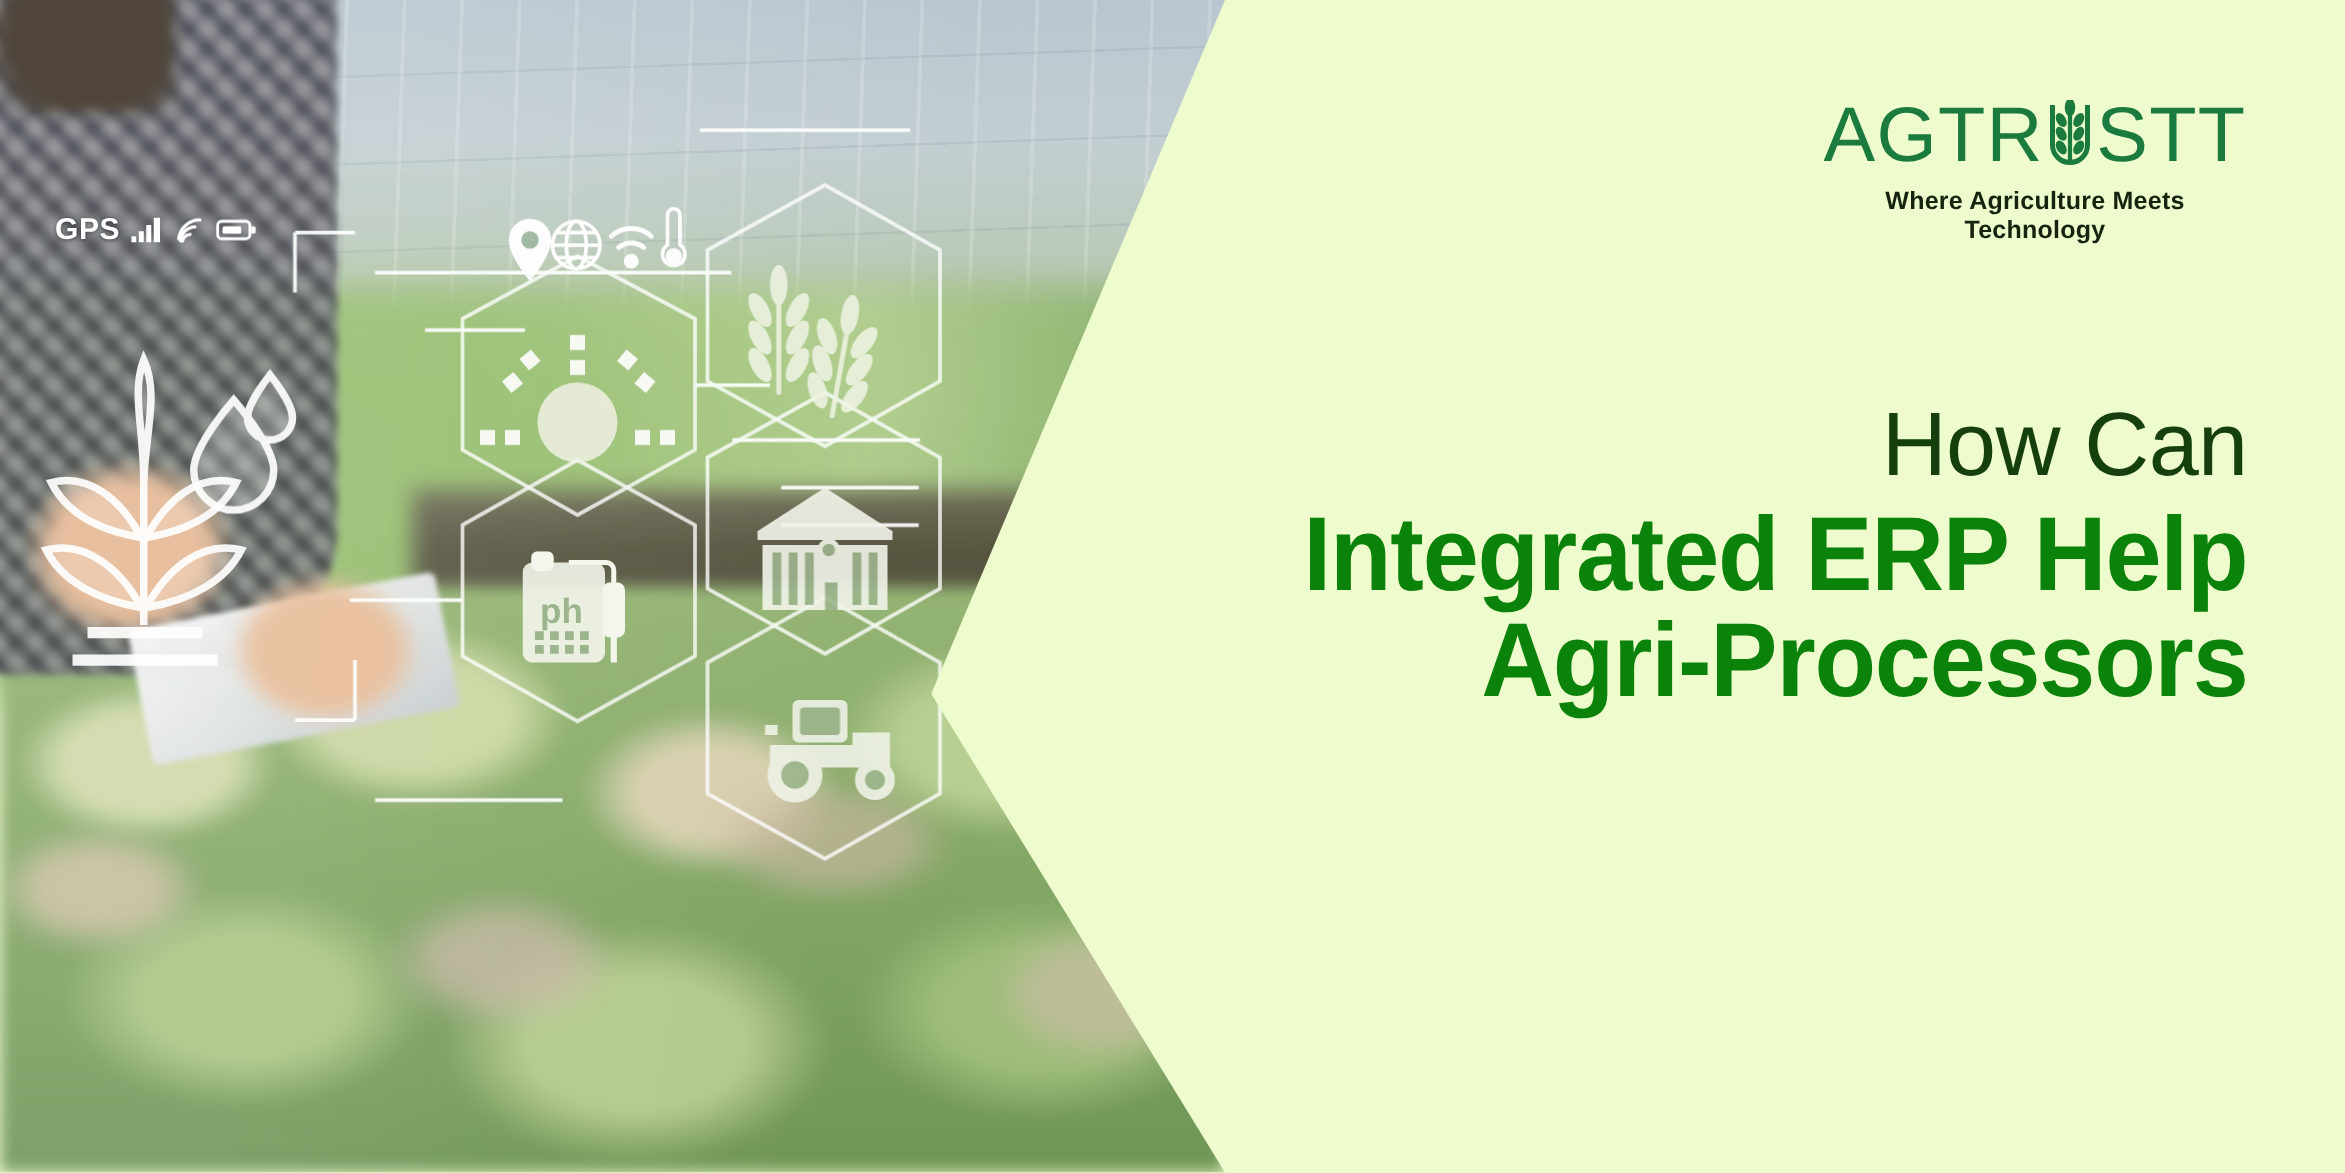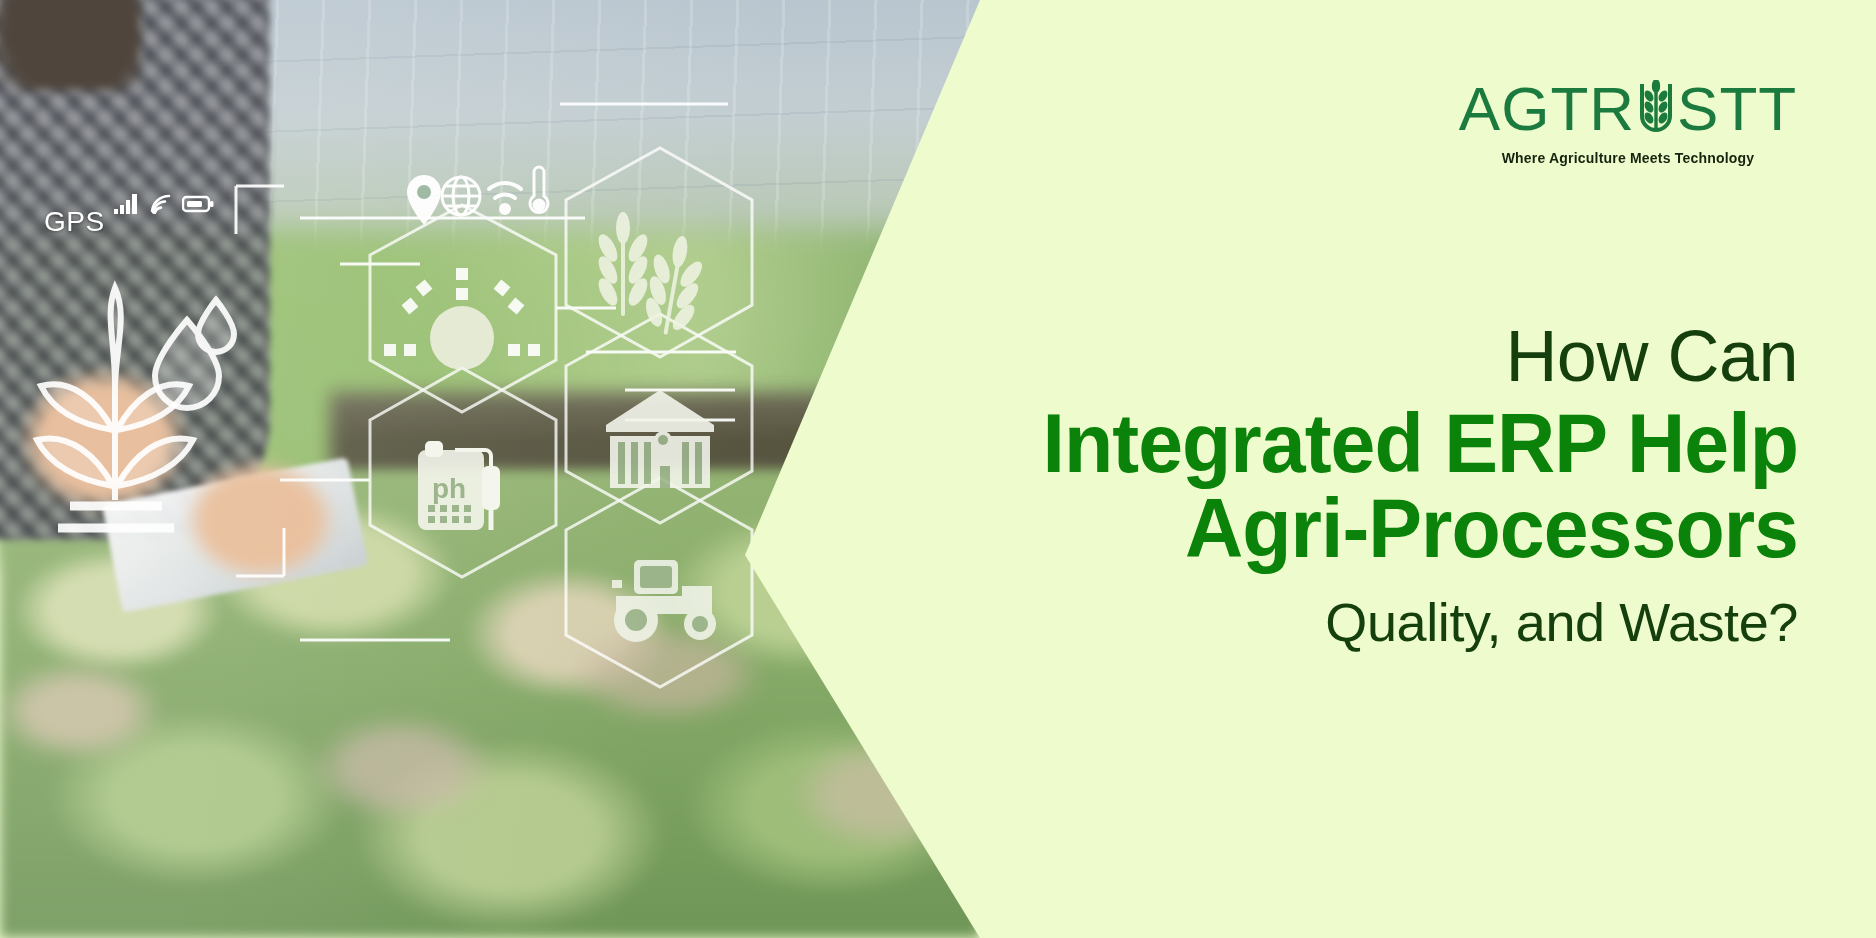--- a/index.html
+++ b/index.html
@@ -117,21 +117,21 @@
   .hud{ position:absolute; left:0; top:0; width:980px; height:874px; }
   .hud svg{ display:block; }
 
   
   .gps{
     position:absolute; left:44px; top:170px;
     display:flex; align-items:center; gap:9px;
     color:#ffffff;
     text-shadow:0 1px 3px rgba(0,0,0,.45);
   }
-  .gps-label{ font-size:28px; font-weight:400; letter-spacing:.5px;margin-top:36px; }
+  .gps-label{ font-size:24px; font-weight:700; letter-spacing:.5px; }
 
   
   .panel{
     position:absolute; left:0; top:0;
     width:1876px; height:938px;
     background:#EEFBCC;
     clip-path:polygon(980px 0, 1876px 0, 1876px 938px, 980px 938px, 745px 555px);
   }
 
   
@@ -148,21 +148,21 @@
   }
   .logo-word .part{ display:inline-block; }
   .logo-mark{
     display:inline-block; position:relative;
     width:40px; height:58px; margin:0 1px;
     vertical-align:middle;
   }
   .logo-tag{
     margin-top:10px;
     color:#16240F;
-    font-size:14px; font-weight:700; letter-spacing:.2px;
+    font-size:20px; font-weight:700; letter-spacing:.2px;
   }
 
   
   .headline{
     position:absolute; right:78px; top:320px;
     width:1010px; text-align:right;
   }
   .hl-pre{
     color:#15400E;
     font-size:72px; font-weight:400; line-height:1.02;
@@ -407,16 +407,15 @@
       </span>
       <span class="part">STT</span>
     </div>
     <div class="logo-tag">Where Agriculture Meets Technology</div>
   </div>
 
   <div class="headline">
     <div class="hl-pre">How Can</div>
     <div class="hl-strong">Integrated ERP Help</div>
     <div class="hl-strong l2">Agri-Processors</div>
-    <div class="hl-sub">Quality, and Waste?</div>
   </div>
 
 </div>
 
 </body></html>

